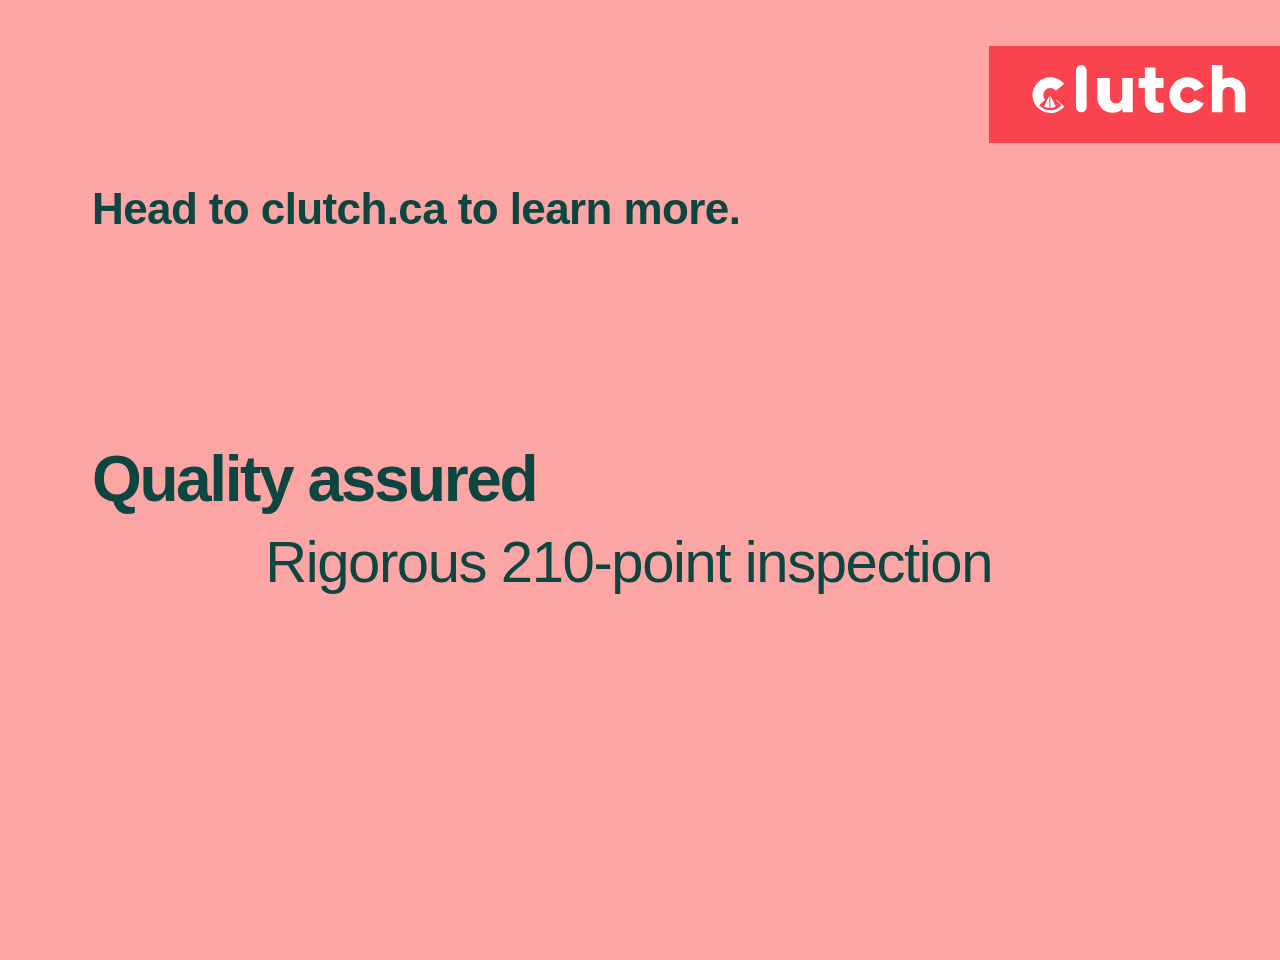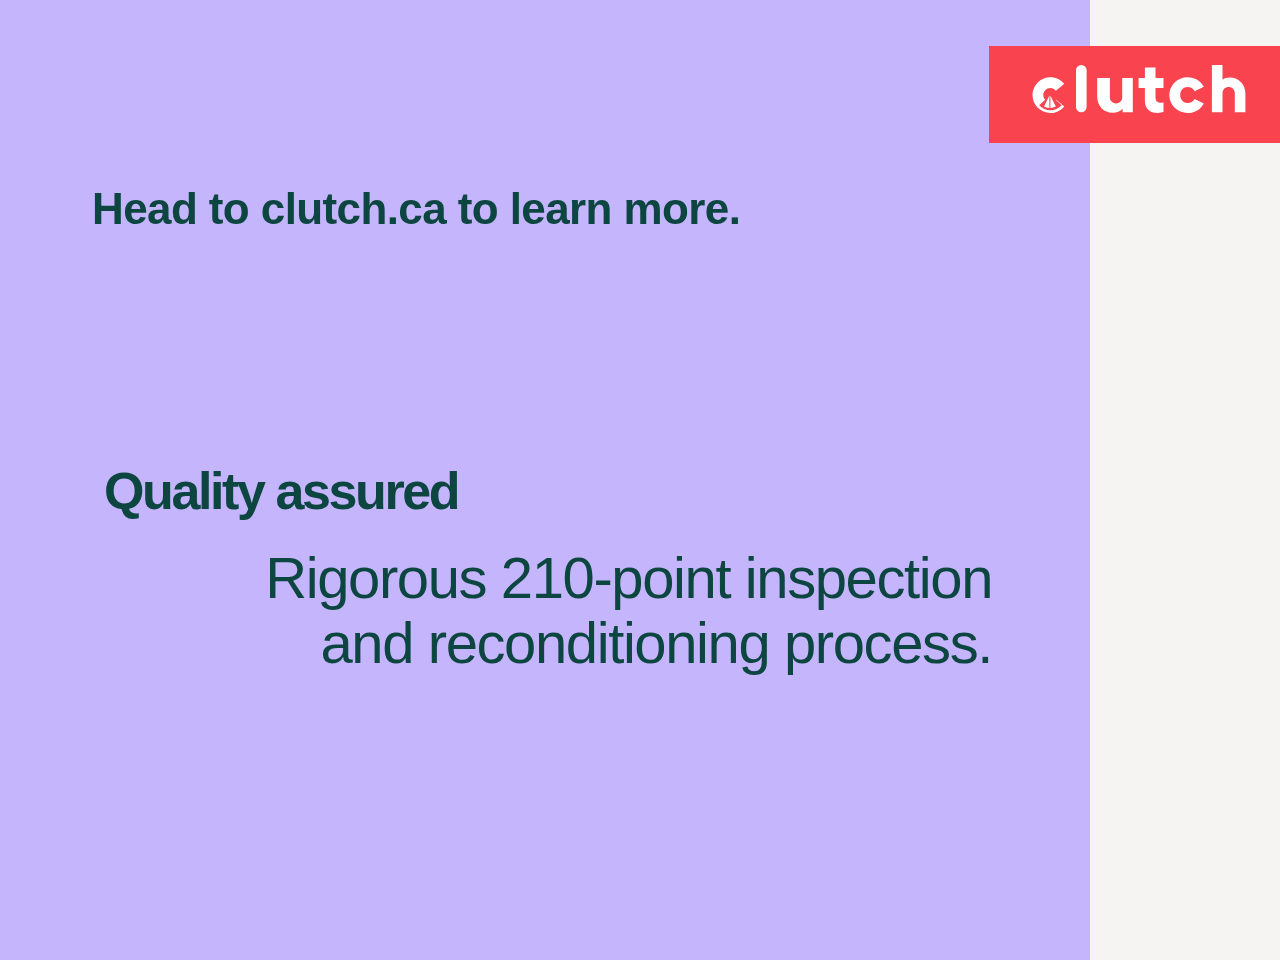--- a/index.html
+++ b/index.html
@@ -10,23 +10,23 @@
   body {
     width: 1280px;
     height: 960px;
     background: #f6f4f2;
     font-family: "Liberation Sans", sans-serif;
     overflow: hidden;
   }
 
   .slide {
     position: relative;
-    width: 1090px;
+    width: 1280px;
     height: 960px;
-    background: #c4b5fd;
+    background: #fca5a5;
     box-sizing: border-box;
   }
 
   
   .logo-badge {
     position: absolute;
     left: 989px;
     top: 46px;
     width: 291px;
     height: 97px;
@@ -62,23 +62,23 @@
 
   
   .headline-block {
     position: absolute;
     left: 92px;
     top: 437px;
     width: 900px;
   }
 
   .headline {
-    margin: 12px;
+    margin: 0;
     color: #0d4640;
-    font-size: 52px;
+    font-size: 64px;
     line-height: 84px;
     font-weight: 700;
     letter-spacing: -2.4px;
     white-space: nowrap;
   }
 
   .subhead {
     margin: 8px 0 0 0;
     color: #0d4640;
     font-size: 58px;
@@ -128,17 +128,16 @@
       </svg>
     </div>
   </div>
 
   <div class="kicker">Head to clutch.ca to learn more.</div>
 
   <div class="headline-block">
     <h1 class="headline">Quality assured</h1>
     <p class="subhead">
       <span class="sub-line">Rigorous 210-point inspection</span>
-      <span class="sub-line">and reconditioning process.</span>
     </p>
   </div>
 
 </div>
 
 </body></html>

